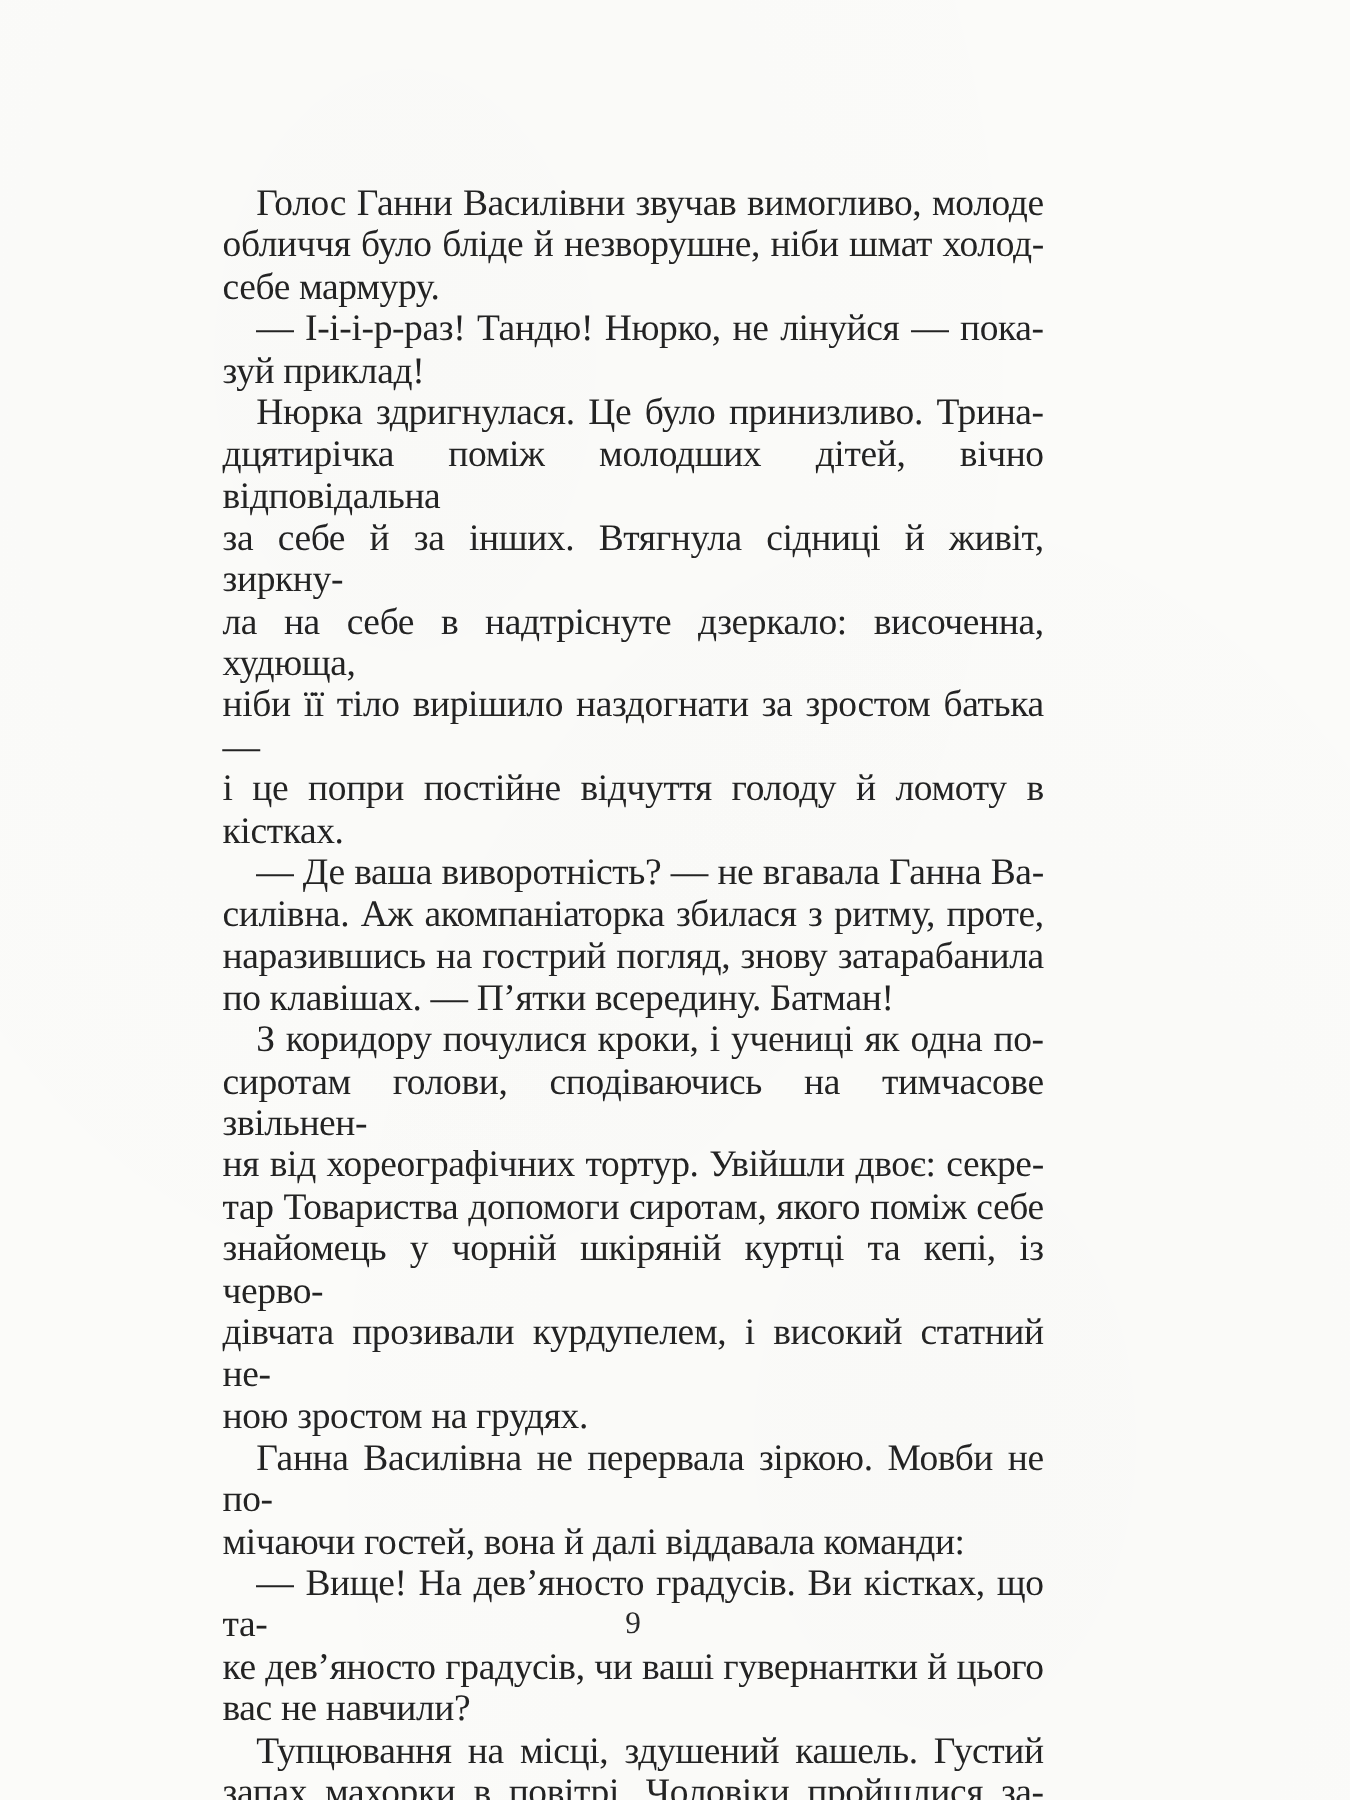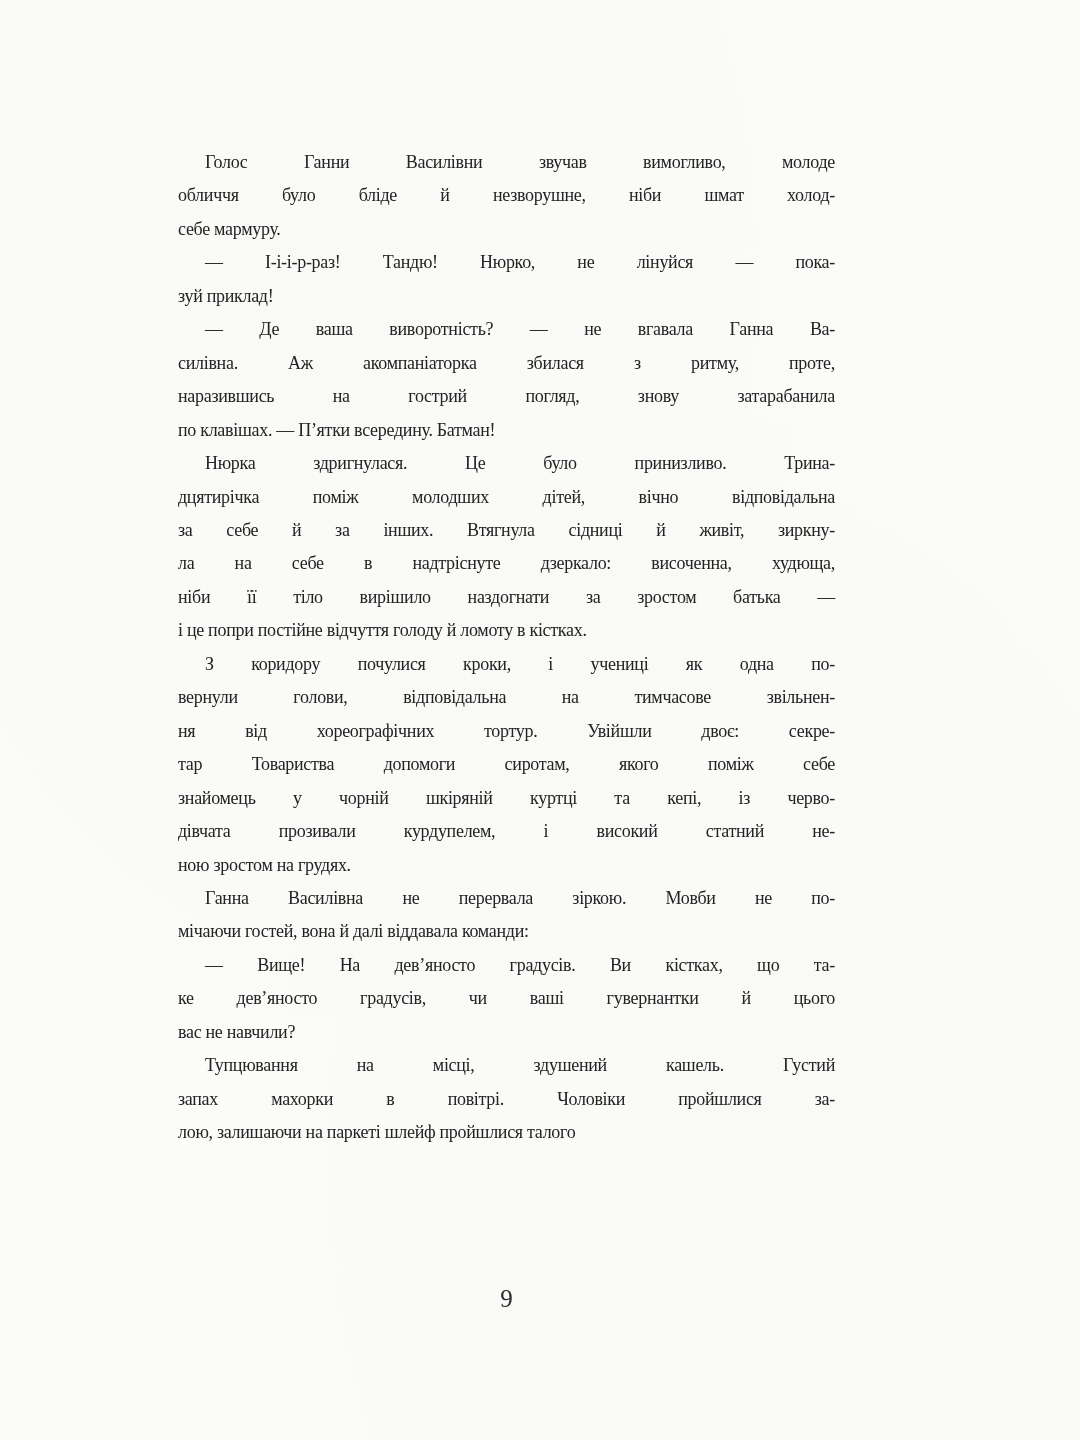--- a/index.html
+++ b/index.html
@@ -26,21 +26,21 @@
     position: absolute;
     left: 178px;
     top: 146px;
     width: 657px;
   }
   .paragraph {
     margin: 0;
     padding: 0;
   }
   .line {
-    font-size: 18px;
+    font-size: 30px;
     line-height: 33.45px;
     letter-spacing: -0.3px;
     color: #232323;
     text-align: justify;
     text-align-last: justify;
     white-space: normal;
   }
   .line.first {
     text-indent: 27px;
   }
@@ -66,36 +66,36 @@
       <div class="paragraph">
         <div class="line first">Голос Ганни Василівни звучав вимогливо, молоде</div>
         <div class="line">обличчя було бліде й незворушне, ніби шмат холод-</div>
         <div class="line last">себе мармуру.</div>
       </div>
       <div class="paragraph">
         <div class="line first">— І-і-і-р-раз! Тандю! Нюрко, не лінуйся — пока-</div>
         <div class="line last">зуй приклад!</div>
       </div>
       <div class="paragraph">
-        <div class="line first">— Де ваша виворотність? — не вгавала Ганна Ва-</div>
-        <div class="line">силівна. Аж акомпаніаторка збилася з ритму, проте,</div>
-        <div class="line">наразившись на гострий погляд, знову затарабанила</div>
-        <div class="line last">по клавішах. — П’ятки всередину. Батман!</div>
-      </div>
-      <div class="paragraph">
         <div class="line first">Нюрка здригнулася. Це було принизливо. Трина-</div>
         <div class="line">дцятирічка поміж молодших дітей, вічно відповідальна</div>
         <div class="line">за себе й за інших. Втягнула сідниці й живіт, зиркну-</div>
         <div class="line">ла на себе в надтріснуте дзеркало: височенна, худюща,</div>
         <div class="line">ніби її тіло вирішило наздогнати за зростом батька —</div>
         <div class="line last">і це попри постійне відчуття голоду й ломоту в кістках.</div>
       </div>
       <div class="paragraph">
+        <div class="line first">— Де ваша виворотність? — не вгавала Ганна Ва-</div>
+        <div class="line">силівна. Аж акомпаніаторка збилася з ритму, проте,</div>
+        <div class="line">наразившись на гострий погляд, знову затарабанила</div>
+        <div class="line last">по клавішах. — П’ятки всередину. Батман!</div>
+      </div>
+      <div class="paragraph">
         <div class="line first">З коридору почулися кроки, і учениці як одна по-</div>
-        <div class="line">вернули голови, відповідальна на тимчасове звільнен-</div>
+        <div class="line">сиротам голови, сподіваючись на тимчасове звільнен-</div>
         <div class="line">ня від хореографічних тортур. Увійшли двоє: секре-</div>
         <div class="line">тар Товариства допомоги сиротам, якого поміж себе</div>
         <div class="line">знайомець у чорній шкіряній куртці та кепі, із черво-</div>
         <div class="line">дівчата прозивали курдупелем, і високий статний не-</div>
         <div class="line last">ною зростом на грудях.</div>
       </div>
       <div class="paragraph">
         <div class="line first">Ганна Василівна не перервала зіркою. Мовби не по-</div>
         <div class="line last">мічаючи гостей, вона й далі віддавала команди:</div>
       </div>

